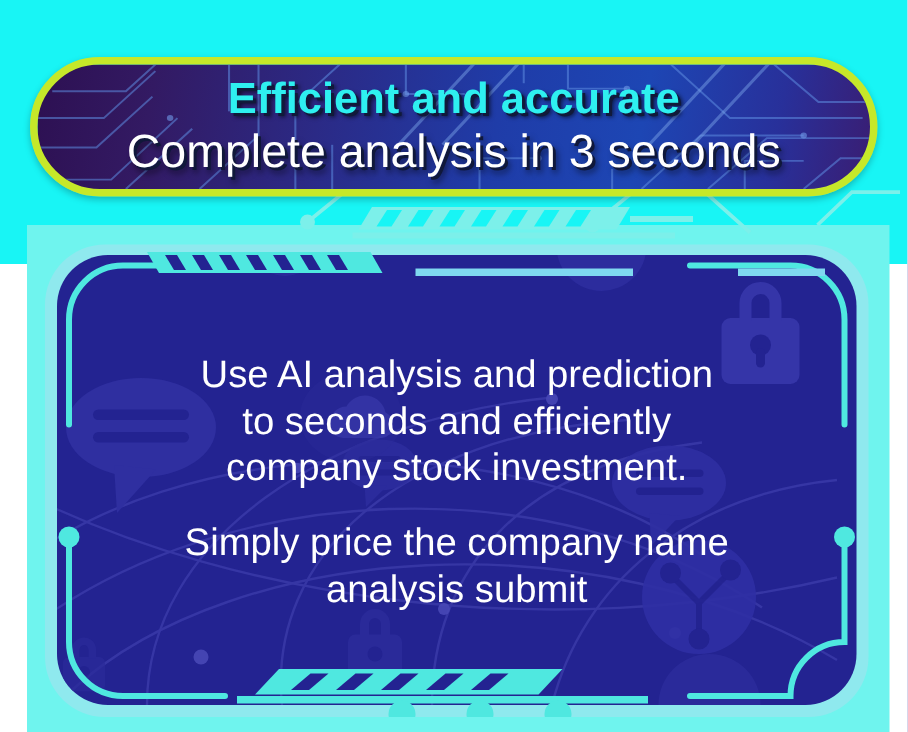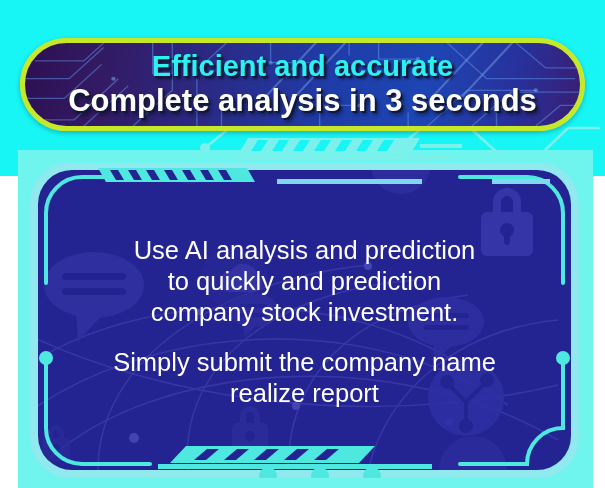--- a/index.html
+++ b/index.html
@@ -61,21 +61,21 @@
     font-size: 29px;
     font-weight: bold;
     color: #2ef0f0;
     letter-spacing: 0px;
     line-height: 1.05;
     text-shadow: 2px 2px 0 #111a3a, 3px 3px 3px rgba(0,0,0,0.6);
     white-space: nowrap;
   }
   .banner-line2 {
     font-size: 31px;
-    font-weight: bold;
+    font-weight: normal;
     color: #ffffff;
     line-height: 1.1;
     margin-top: 2px;
     text-shadow: 2px 2px 0 #10183a, 3px 4px 4px rgba(0,0,0,0.55);
     white-space: nowrap;
     text-align: right;
   }
 
   
   .panel-rim {
@@ -336,22 +336,22 @@
     <g fill="#4fe8e0">
       <circle cx="238" cy="313" r="9"></circle>
       <circle cx="290" cy="313" r="9"></circle>
       <circle cx="342" cy="313" r="9"></circle>
     </g>
   </svg>
 
   <div class="body-text">
     <div class="para p1">
       <div>Use AI analysis and prediction</div>
-      <div>to quickly and prediction</div>
+      <div>to seconds and efficiently</div>
       <div>company stock investment.</div>
     </div>
     <div class="para p2">
-      <div>Simply submit the company name</div>
-      <div>realize report</div>
+      <div>Simply price the company name</div>
+      <div>analysis submit</div>
     </div>
   </div>
 
 </div>
 
 </body></html>

